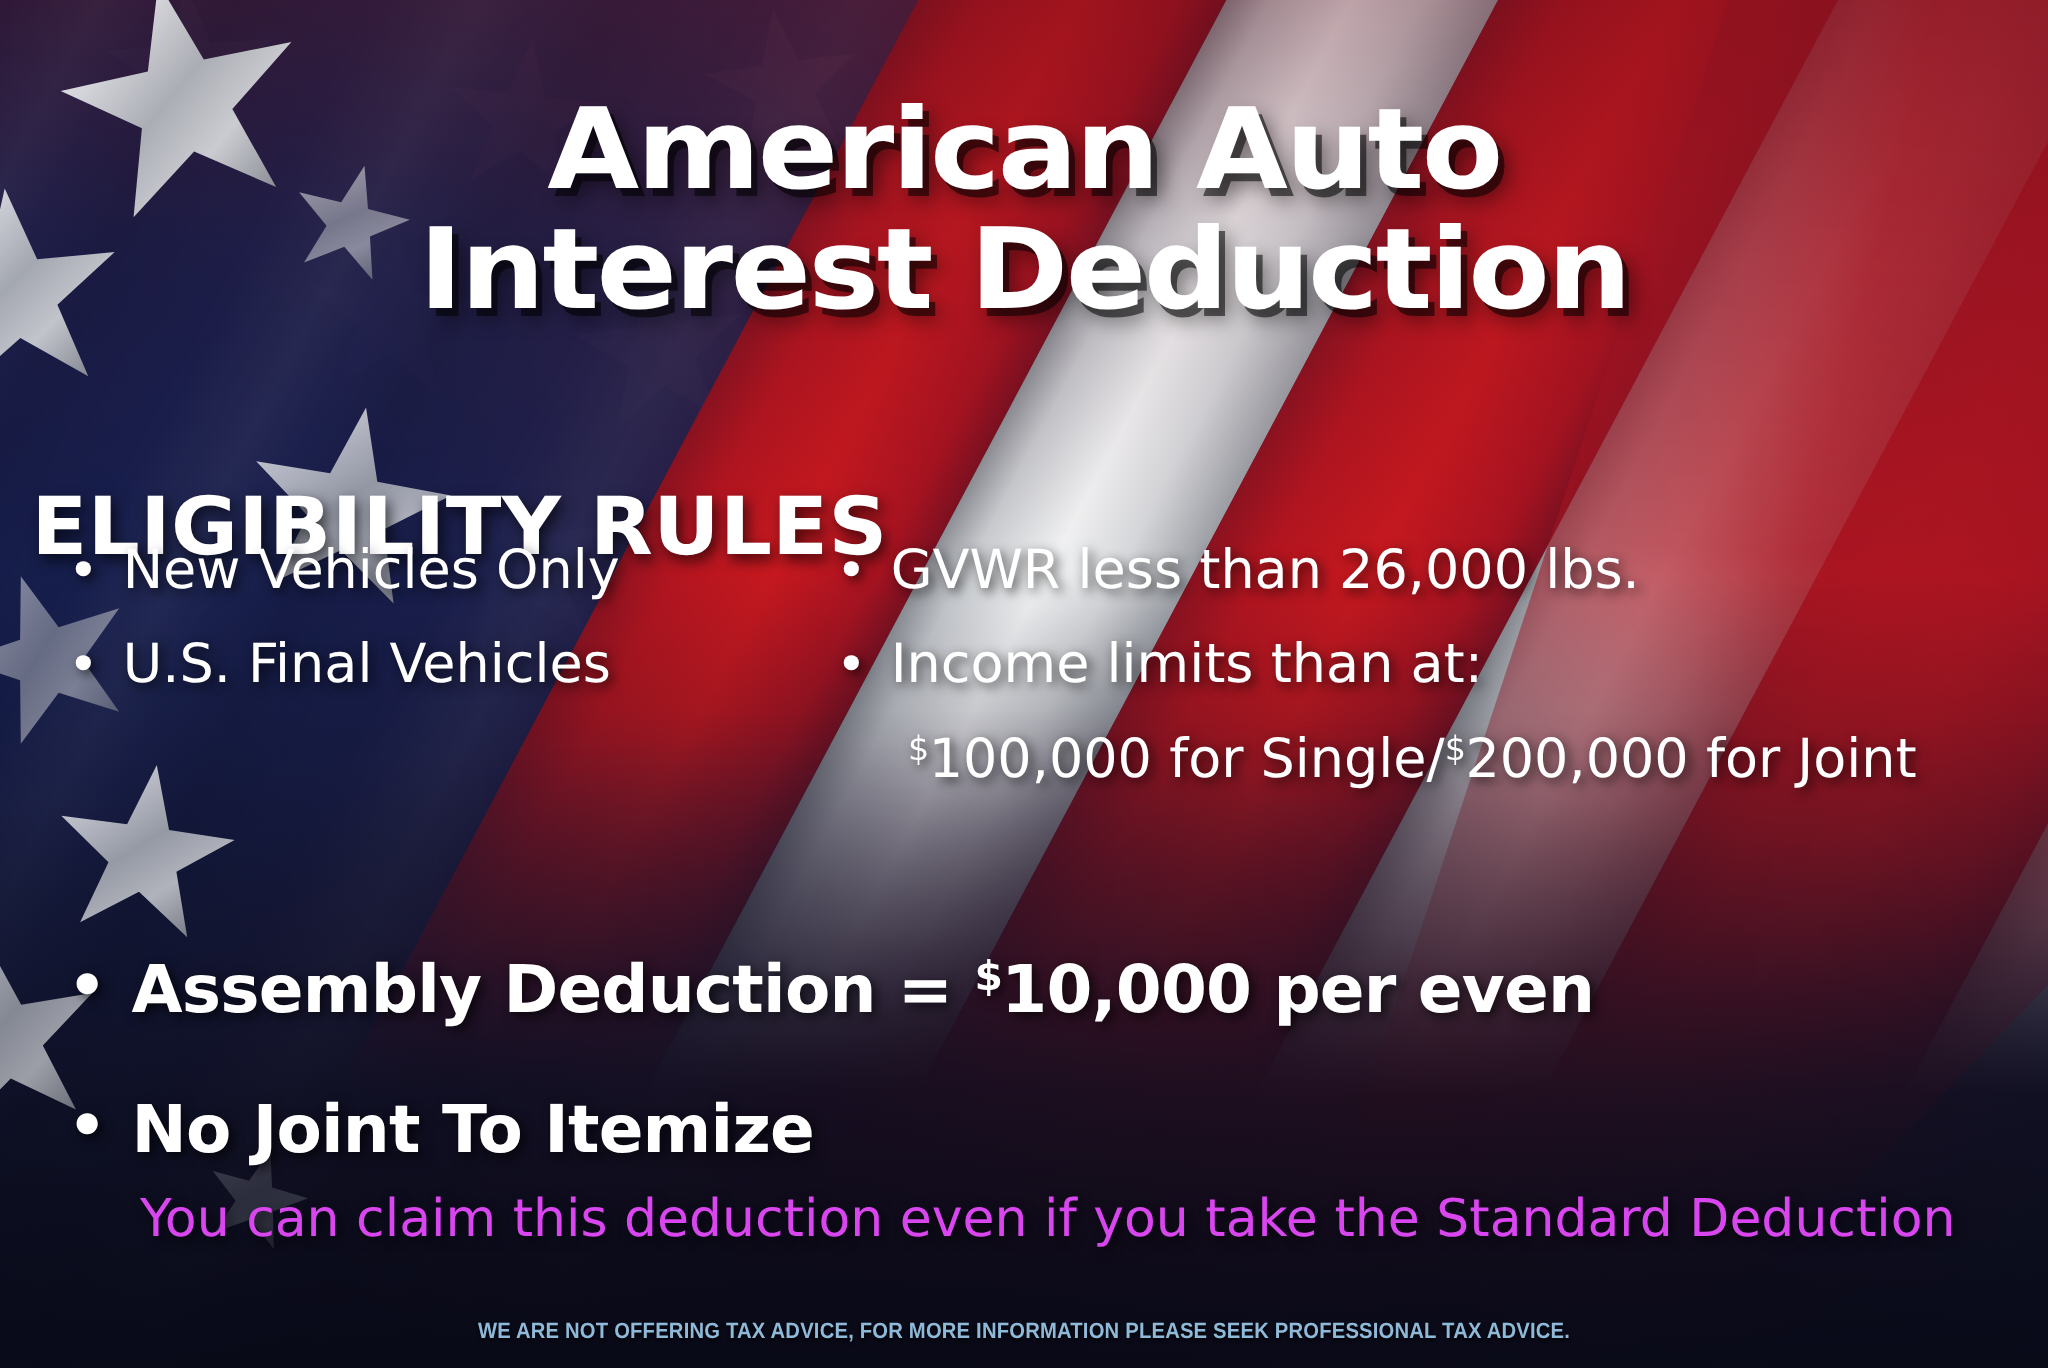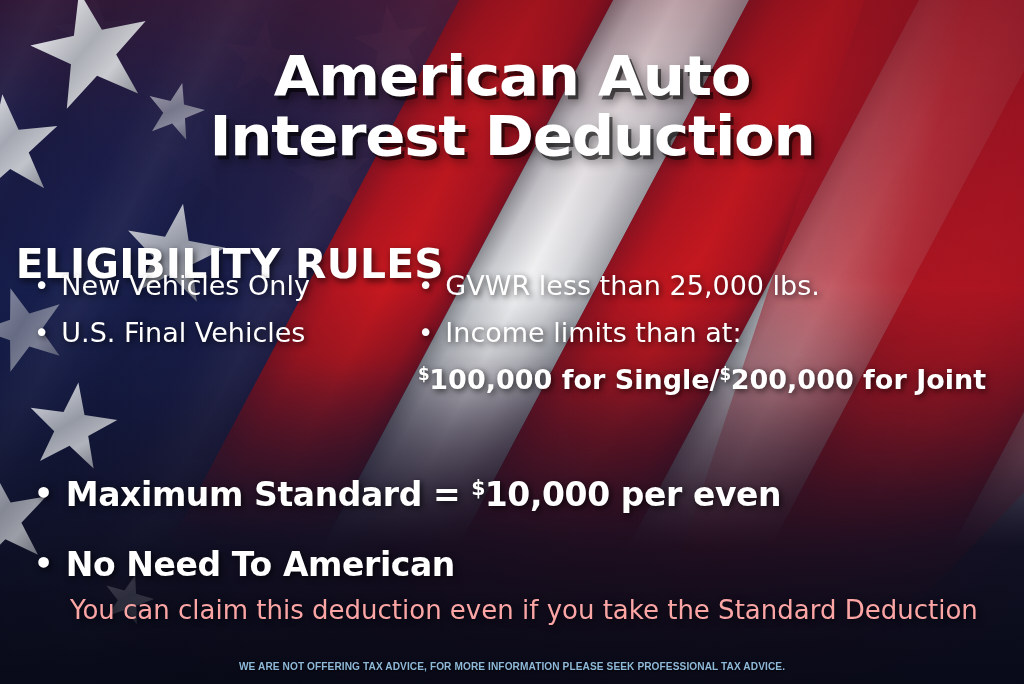--- a/index.html
+++ b/index.html
@@ -223,23 +223,24 @@
   #col-left .bullet-dot,
   #col-right .bullet-dot {
     font-size: 26px;
     margin-right: 12px;
     position: relative;
     top: 1px;
   }
   .sub-line {
     color: #ffffff;
     font-family: "DejaVu Sans", sans-serif;
-    font-weight: 700;
+    font-weight: 400;
     font-size: 27px;
     line-height: 1.0;
+    margin-left: 36px;
     white-space: nowrap;
     text-shadow: 2px 2px 6px rgba(0,0,0,0.7);
   }
 
   sup.dollar {
     font-size: 0.62em;
     vertical-align: 0.52em;
     margin-right: -0.02em;
   }
 
@@ -263,21 +264,21 @@
     margin-right: 13px;
     position: relative;
     top: 1px;
   }
   .major-gap { height: 37px; }
 
   #itemize-note {
     position: absolute;
     top: 597px;
     left: 70px;
-    color: #fca5a5;
+    color: #d946ef;
     font-family: "DejaVu Sans", sans-serif;
     font-weight: 400;
     font-size: 26px;
     line-height: 1.0;
     white-space: nowrap;
     text-shadow: 2px 2px 6px rgba(0,0,0,0.7);
   }
 
   
   #disclaimer {
@@ -388,40 +389,40 @@
       </li>
       <li class="bullet-row">
         <span class="bullet-dot">•</span>
         <span class="bullet-text">U.S. Final Vehicles</span>
       </li>
     </ul>
 
     <ul class="bullet-list" id="col-right">
       <li class="bullet-row">
         <span class="bullet-dot">•</span>
-        <span class="bullet-text">GVWR less than 25,000 lbs.</span>
+        <span class="bullet-text">GVWR less than 26,000 lbs.</span>
       </li>
       <li class="bullet-row">
         <span class="bullet-dot">•</span>
         <span class="bullet-text">Income limits than at:</span>
       </li>
       <li class="sub-line"><sup class="dollar">$</sup><span>100,000</span><span> for Single/</span><sup class="dollar">$</sup><span>200,000</span><span> for Joint</span></li>
     </ul>
 
     <div id="major-points">
       <div class="bullet-row">
         <span class="bullet-dot">•</span>
-        <span class="bullet-text"><span>Maximum Standard = </span><sup class="dollar">$</sup><span>10,000</span><span> per even</span></span>
+        <span class="bullet-text"><span>Assembly Deduction = </span><sup class="dollar">$</sup><span>10,000</span><span> per even</span></span>
       </div>
 
       <div class="major-gap"></div>
 
       <div class="bullet-row">
         <span class="bullet-dot">•</span>
-        <span class="bullet-text">No Need To American</span>
+        <span class="bullet-text">No Joint To Itemize</span>
       </div>
     </div>
 
     <div id="itemize-note">You can claim this deduction even if you take the Standard Deduction</div>
 
     <div id="disclaimer">WE ARE NOT OFFERING TAX ADVICE, FOR MORE INFORMATION PLEASE SEEK PROFESSIONAL TAX ADVICE.</div>
   </div>
 </div>
 
 </body></html>

